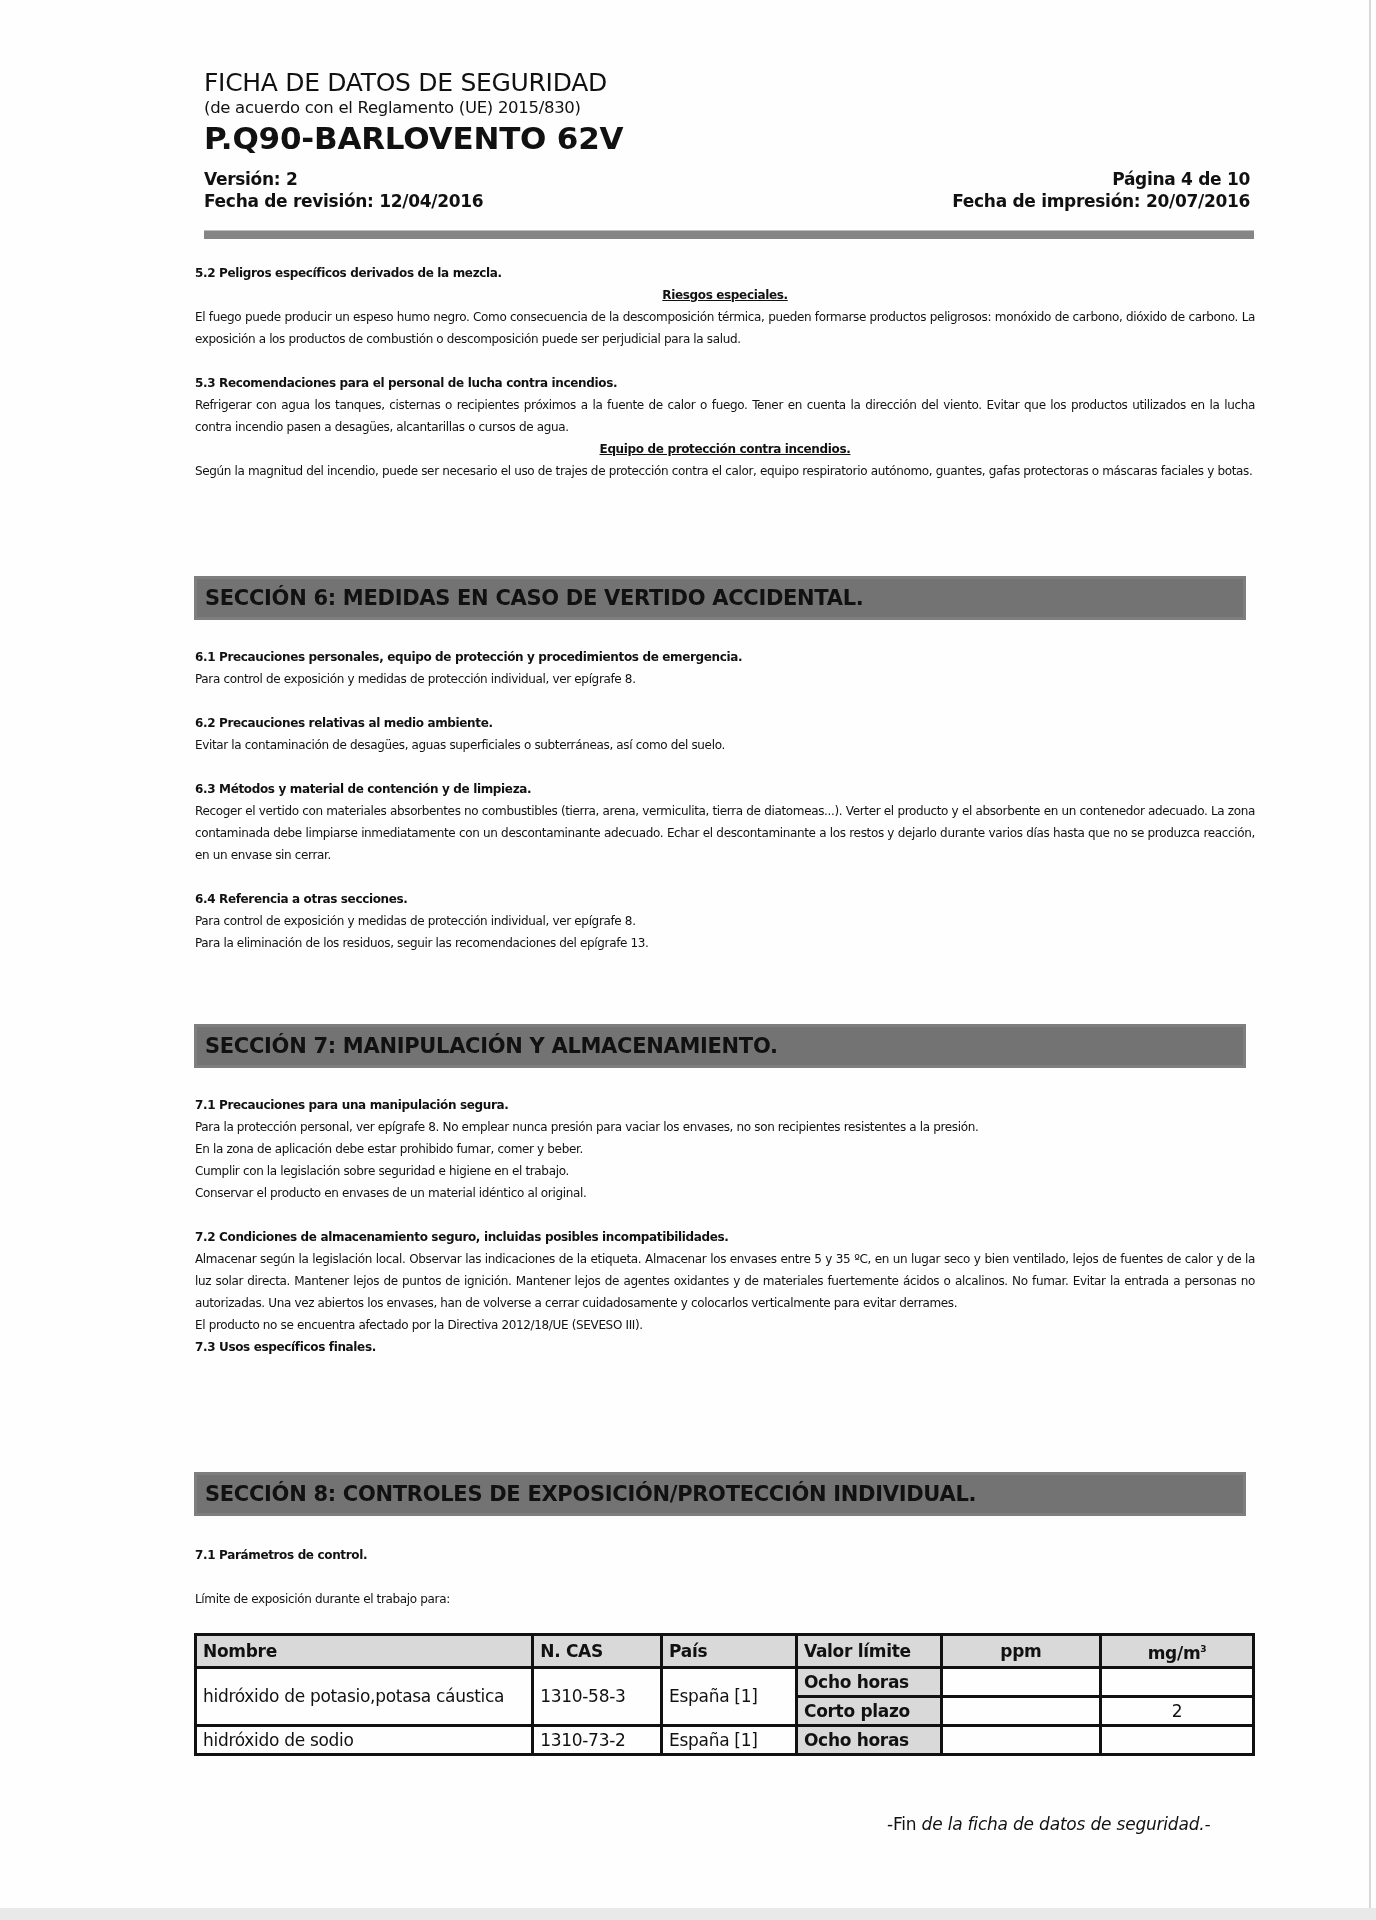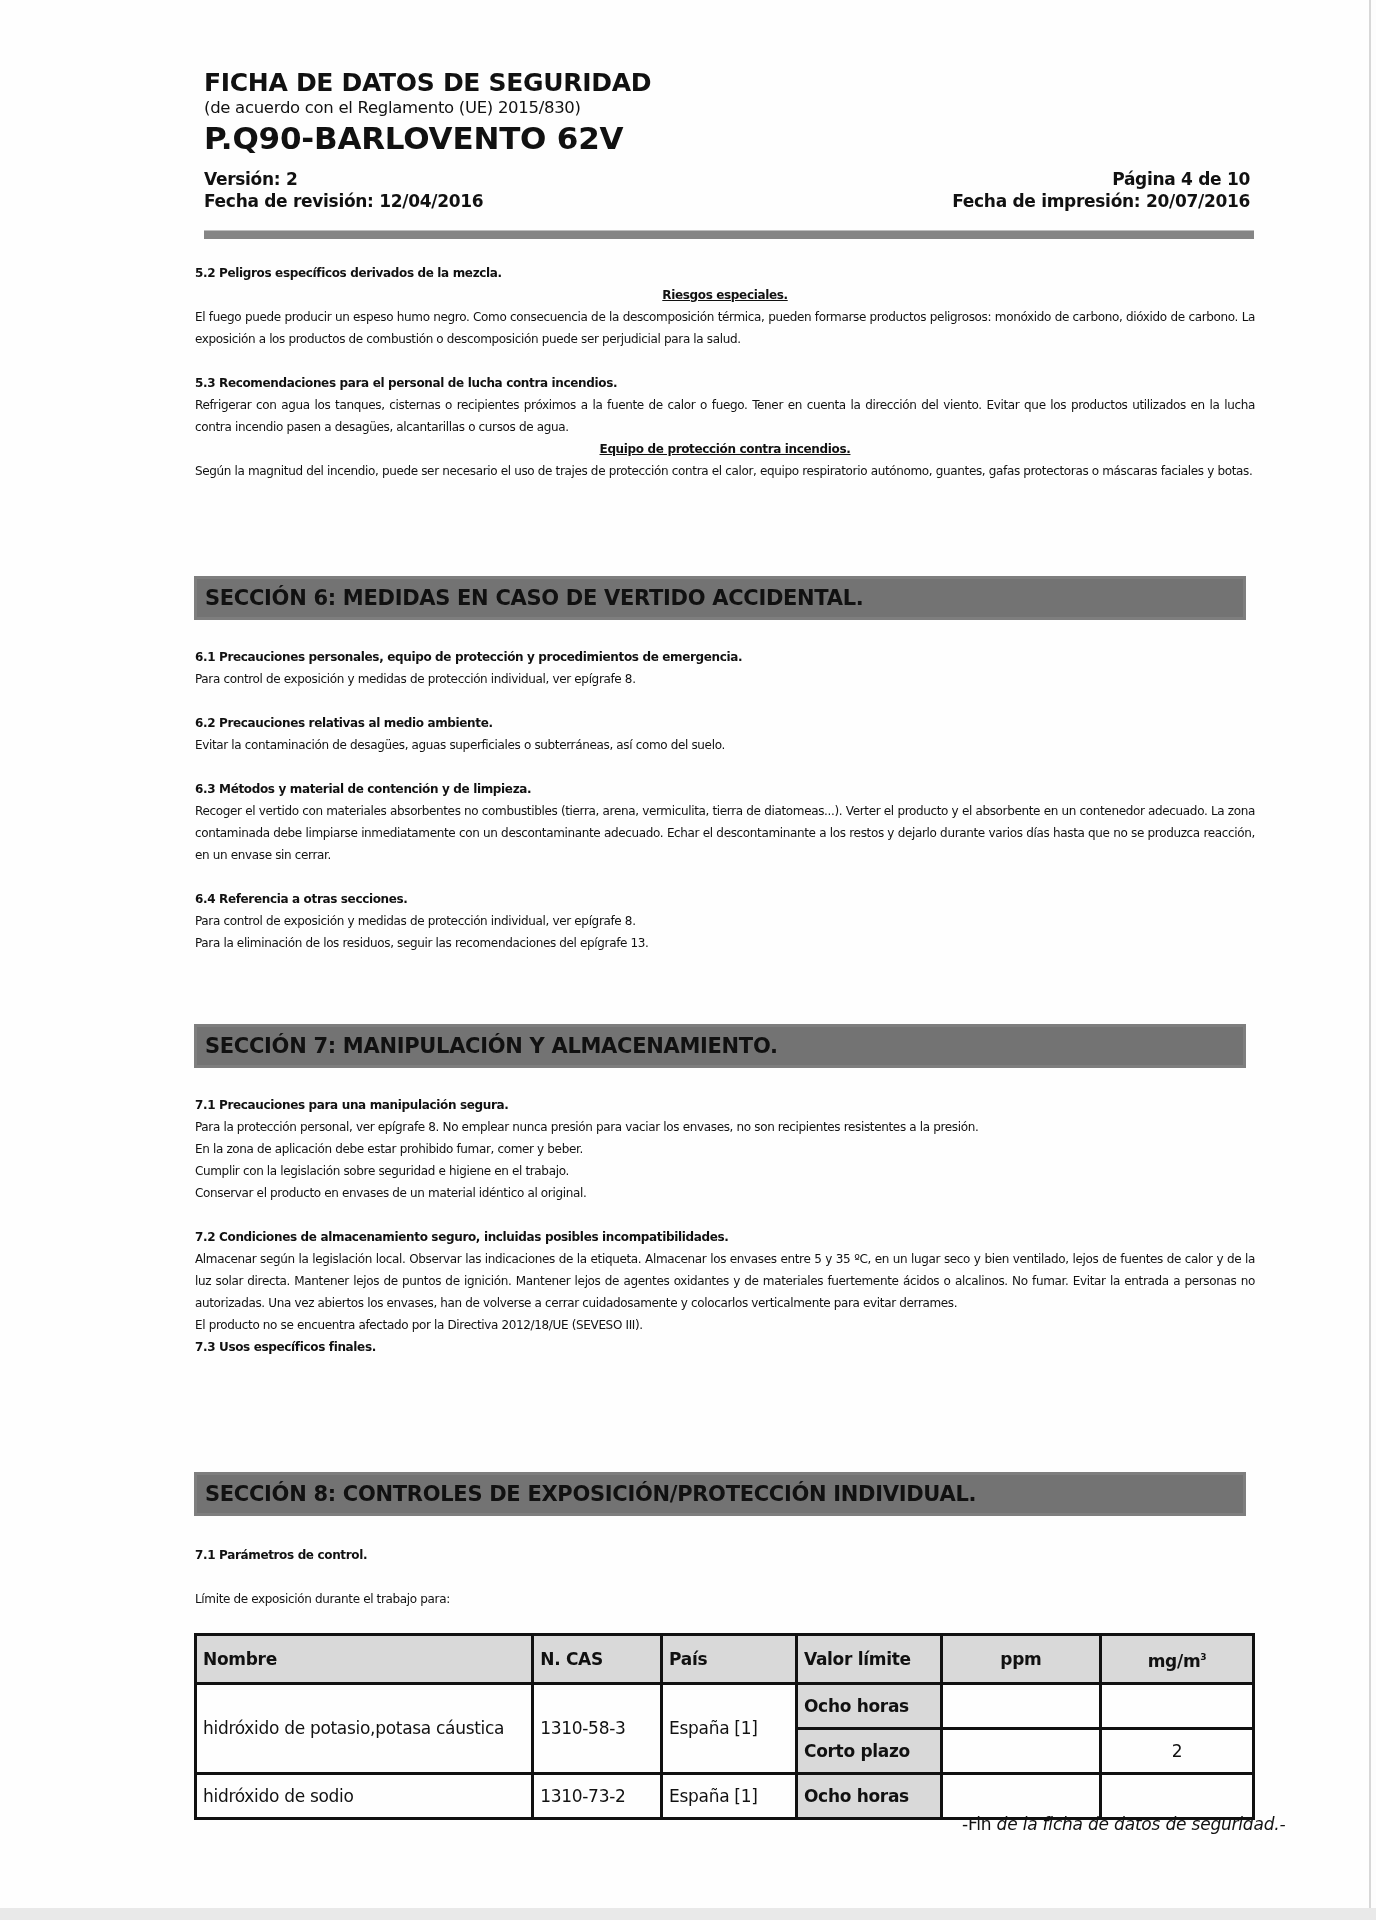--- a/index.html
+++ b/index.html
@@ -15,21 +15,21 @@
     }
     .bottom-strip {
       position: absolute; left: 0; top: 1908px; width: 1376px; height: 12px;
       background: #e9e9e9;
     }
     .page {
       position: absolute; left: 0; top: 0; width: 1369px; height: 1908px;
       background: #fefefe;
     }
     .header { position: absolute; left: 204px; top: 68px; width: 1046px; }
-    .h-title { font-weight: bold; font-size: 25px; letter-spacing: -0.3px; line-height: 30px; }
+    .h-title { font-weight: normal; font-size: 25px; letter-spacing: -0.3px; line-height: 30px; }
     .h-sub { font-size: 16.5px; line-height: 20px; letter-spacing: -0.3px; }
     .h-product { font-weight: bold; font-size: 31px; line-height: 40px; margin-top: 0; letter-spacing: -0.2px; }
     .h-meta { display: flex; justify-content: space-between; margin-top: 10px; font-weight: bold; font-size: 17px; line-height: 22px; letter-spacing: -0.3px; }
     .h-meta .right { text-align: right; }
     .h-rule { position: absolute; left: 204px; top: 230px; width: 1050px; height: 8px; background: #858585; border-top: 1px solid #bdbdbd; }
 
     .content { position: absolute; left: 195px; top: 262px; width: 1060px; font-size: 12px; line-height: 22px; letter-spacing: -0.35px; }
     .content p { margin: 0; }
     .sub-h { font-weight: bold; }
     .u-h { font-weight: bold; text-decoration: underline; text-align: center; }
@@ -41,28 +41,28 @@
       border: 3px solid #7e7e7e; box-sizing: border-box;
       font-weight: bold; font-size: 21px; line-height: 38px; padding-left: 8px;
       background: #737373; letter-spacing: -0.3px;
     }
 
     table.exp {
       position: absolute; left: 194px; top: 1633px; width: 1061px;
       border-collapse: collapse; font-size: 17px; letter-spacing: -0.3px;
     }
     table.exp td, table.exp th {
-      border: 3px solid #111; padding: 12px 6px; height: 18px; line-height: 18px;
+      border: 3px solid #111; padding: 4px 6px; height: 18px; line-height: 18px;
       white-space: nowrap;
     }
     table.exp th { background: #d9d9d9; text-align: left; font-weight: bold; }
     table.exp th.center { text-align: center; }
     table.exp td.label { background: #d9d9d9; font-weight: bold; }
     table.exp td.num { text-align: center; }
-    .footer-end { position: absolute; left: 962px; top: 1814px; font-size: 17px; letter-spacing: -0.2px; }
+    .footer-end { position: absolute; left: 887px; top: 1814px; font-size: 17px; letter-spacing: -0.2px; }
     .footer-end i { font-style: italic; }
   </style>
 </head>
 <body>
 
 <div class="page">
 
   <div class="header">
     <div class="h-title">FICHA DE DATOS DE SEGURIDAD</div>
     <div class="h-sub">(de acuerdo con el Reglamento (UE) 2015/830)</div>

